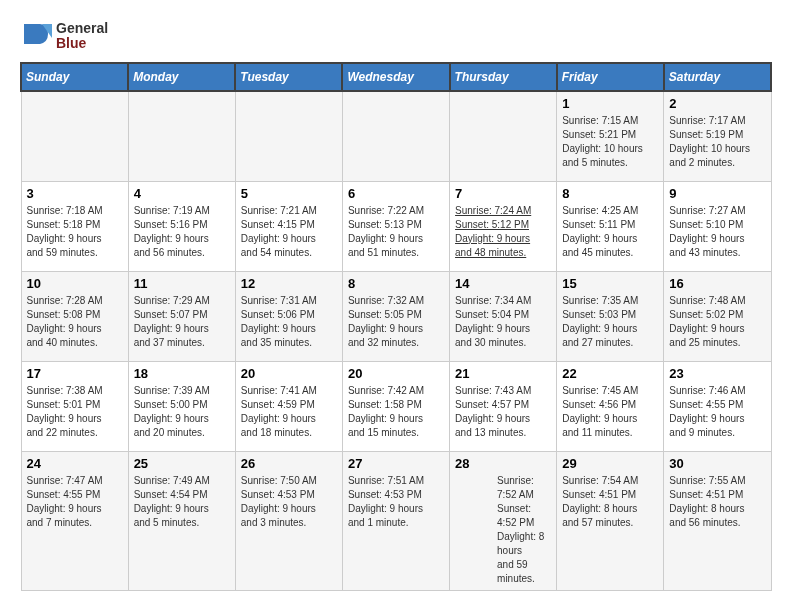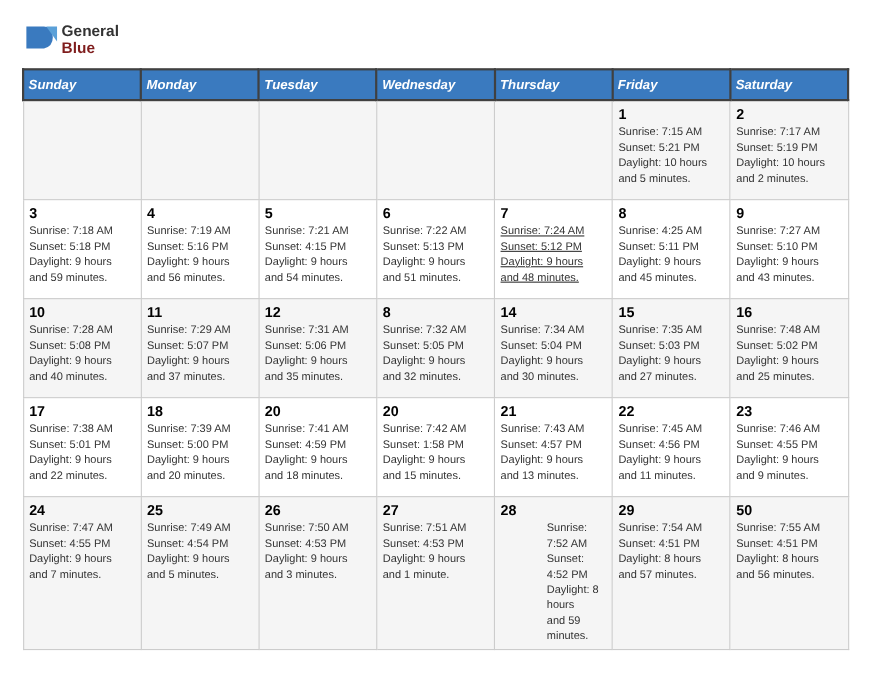--- a/index.html
+++ b/index.html
@@ -324,21 +324,21 @@
 and 59 minutes.</div>
         </td>
         <td>
           <span class="day-num">29</span>
           <div class="day-info" style="white-space: pre-line;">Sunrise: 7:54 AM
 Sunset: 4:51 PM
 Daylight: 8 hours
 and 57 minutes.</div>
         </td>
         <td>
-          <span class="day-num">50</span>
+          <span class="day-num">30</span>
           <div class="day-info" style="white-space: pre-line;">Sunrise: 7:55 AM
 Sunset: 4:51 PM
 Daylight: 8 hours
 and 56 minutes.</div>
         </td>
       </tr>
     </tbody>
 </table>
 
 </body></html>

